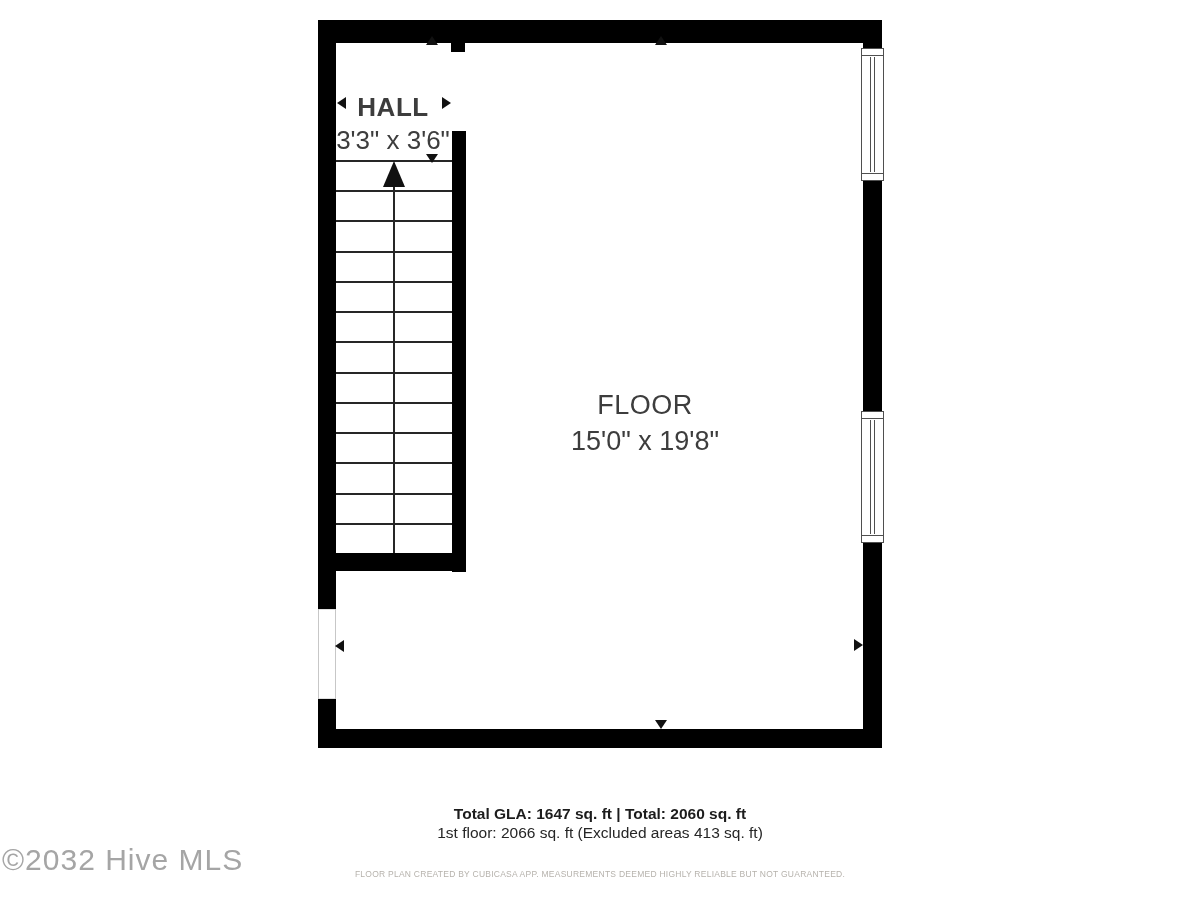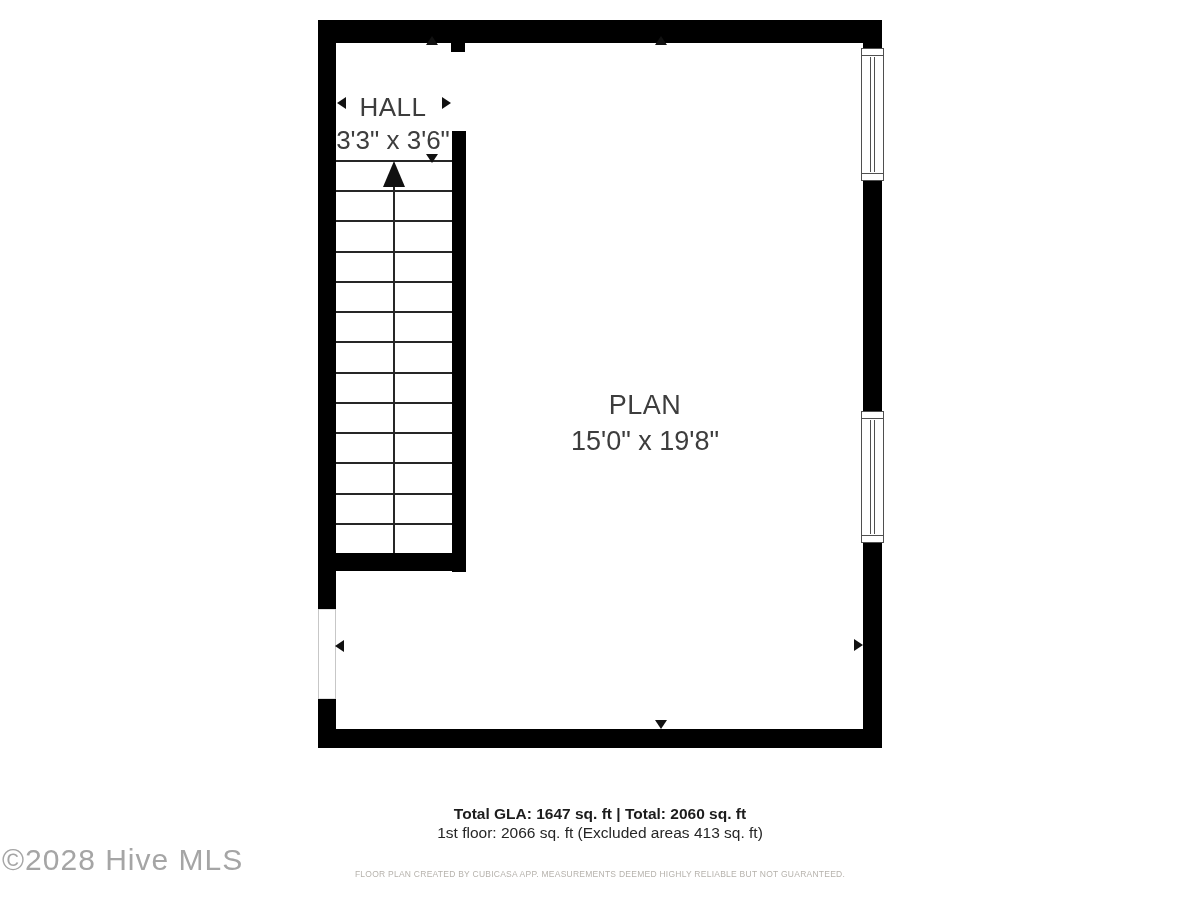--- a/index.html
+++ b/index.html
@@ -87,28 +87,28 @@
 
     <div class="tri tri-up" style="left:426px;top:36px;"></div>
     <div class="tri tri-up" style="left:655px;top:36px;"></div>
     <div class="tri tri-left" style="left:337px;top:97px;"></div>
     <div class="tri tri-right" style="left:442px;top:97px;"></div>
     <div class="tri tri-down" style="left:426px;top:154px;"></div>
     <div class="tri tri-left" style="left:335px;top:640px;"></div>
     <div class="tri tri-right" style="left:854px;top:639px;"></div>
     <div class="tri tri-down" style="left:655px;top:720px;"></div>
 
-    <div class="plan-label hall-name" style="left:313px;top:93px;width:160px;">HALL</div>
+    <div class="plan-label hall-name" style="left:313px;top:93px;width:160px;font-weight:bold;">HALL</div>
     <div class="plan-label hall-dims" style="left:308px;top:126px;width:170px;">3'3" x 3'6"</div>
-    <div class="plan-label room-name" style="left:545px;top:391px;width:200px;">PLAN</div>
+    <div class="plan-label room-name" style="left:545px;top:391px;width:200px;">FLOOR</div>
     <div class="plan-label room-dims" style="left:545px;top:427px;width:200px;">15'0" x 19'8"</div>
   </div>
 
   <div class="summary">
     <div class="line bold">Total GLA: 1647 sq. ft | Total: 2060 sq. ft</div>
     <div class="line">1st floor: 2066 sq. ft (Excluded areas 413 sq. ft)</div>
   </div>
 
   <div class="disclaimer">FLOOR PLAN CREATED BY CUBICASA APP. MEASUREMENTS DEEMED HIGHLY RELIABLE BUT NOT GUARANTEED.</div>
 
-  <div class="watermark">©2028 Hive MLS</div>
+  <div class="watermark">©2032 Hive MLS</div>
 
 </div>
 
 </body></html>

